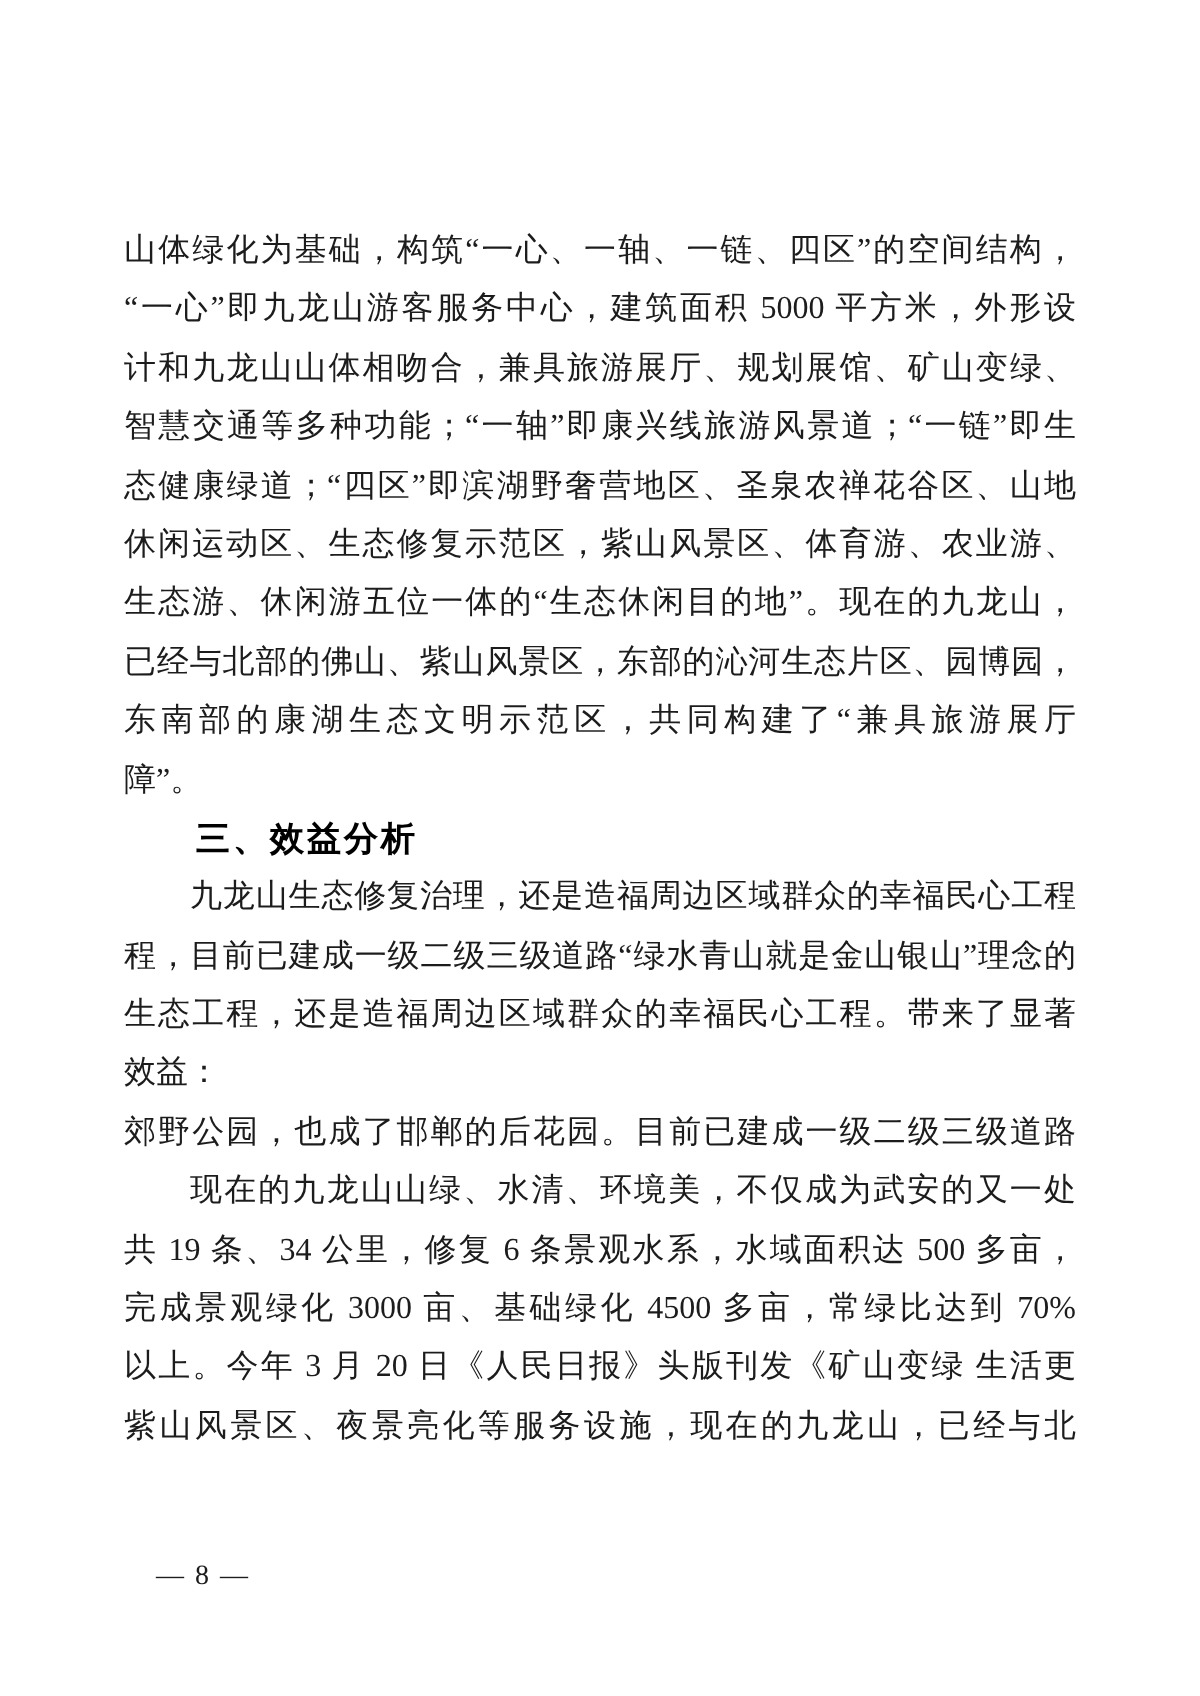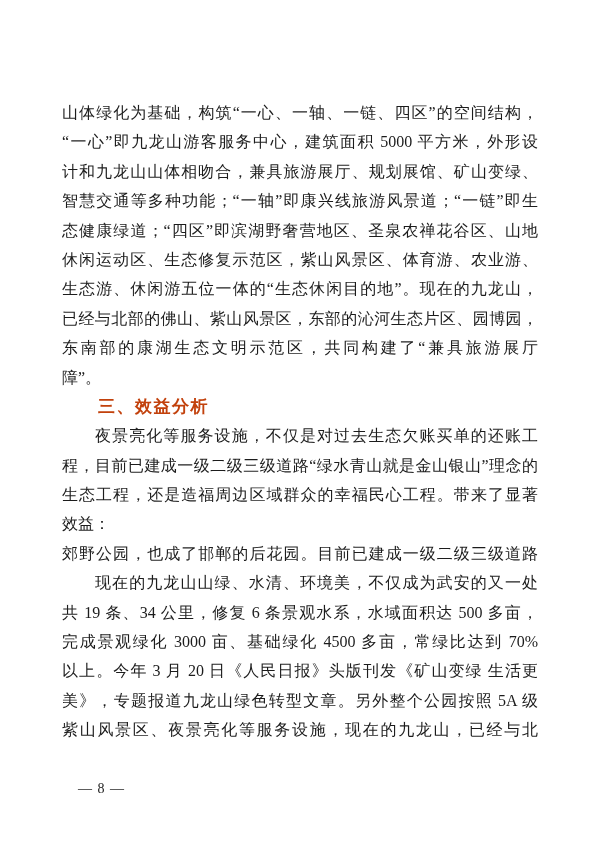--- a/index.html
+++ b/index.html
@@ -10,21 +10,21 @@
   .page {
     position: relative;
     width: 600px;
     height: 848px;
     background: #ffffff;
     overflow: hidden;
   }
   .text-block {
     position: absolute;
     left: 62px;
-    top: 98px;
+    top: 111px;
     width: 476px;
     font-family: "Liberation Serif", "DejaVu Serif", serif;
     font-size: 16px;
     line-height: 29.4px;
     color: #1c1c1c;
   }
   .line {
     height: 29.4px;
     overflow: hidden;
     text-align: left;
@@ -35,21 +35,21 @@
   }
   .line.ind {
     text-indent: 33px;
   }
   .line.heading {
     font-family: "Liberation Sans", "DejaVu Sans", sans-serif;
     font-weight: 700;
     font-size: 17px;
     letter-spacing: 1.5px;
     text-indent: 36px;
-    color: #c2410c;
+    color: #000000;
   }
   .footer-pagenum {
     position: absolute;
     left: 78px;
     top: 781px;
     font-family: "Liberation Serif", "DejaVu Serif", serif;
     font-size: 14px;
     color: #1c1c1c;
     letter-spacing: 1px;
   }
@@ -63,26 +63,25 @@
     <div class="line j">“一心”即九龙山游客服务中心，建筑面积 5000 平方米，外形设</div>
     <div class="line j">计和九龙山山体相吻合，兼具旅游展厅、规划展馆、矿山变绿、</div>
     <div class="line j">智慧交通等多种功能；“一轴”即康兴线旅游风景道；“一链”即生</div>
     <div class="line j">态健康绿道；“四区”即滨湖野奢营地区、圣泉农禅花谷区、山地</div>
     <div class="line j">休闲运动区、生态修复示范区，紫山风景区、体育游、农业游、</div>
     <div class="line j">生态游、休闲游五位一体的“生态休闲目的地”。现在的九龙山，</div>
     <div class="line j">已经与北部的佛山、紫山风景区，东部的沁河生态片区、园博园，</div>
     <div class="line j">东南部的康湖生态文明示范区，共同构建了“兼具旅游展厅</div>
     <div class="line">障”。</div>
     <div class="line heading">三、效益分析</div>
-    <div class="line j ind">夜景亮化等服务设施，不仅是对过去生态欠账买单的还账工</div>
+    <div class="line j ind">九龙山生态修复治理，还是造福周边区域群众的幸福民心工程</div>
     <div class="line j">程，目前已建成一级二级三级道路“绿水青山就是金山银山”理念的</div>
     <div class="line j">生态工程，还是造福周边区域群众的幸福民心工程。带来了显著</div>
     <div class="line">效益：</div>
     <div class="line j">郊野公园，也成了邯郸的后花园。目前已建成一级二级三级道路</div>
     <div class="line j ind">现在的九龙山山绿、水清、环境美，不仅成为武安的又一处</div>
     <div class="line j">共 19 条、34 公里，修复 6 条景观水系，水域面积达 500 多亩，</div>
     <div class="line j">完成景观绿化 3000 亩、基础绿化 4500 多亩，常绿比达到 70%</div>
     <div class="line j">以上。今年 3 月 20 日《人民日报》头版刊发《矿山变绿 生活更</div>
-    <div class="line j">美》，专题报道九龙山绿色转型文章。另外整个公园按照 5A 级</div>
     <div class="line j">紫山风景区、夜景亮化等服务设施，现在的九龙山，已经与北</div>
   </div>
   <div class="footer-pagenum">— 8 —</div>
 </div>
 
 </body></html>

